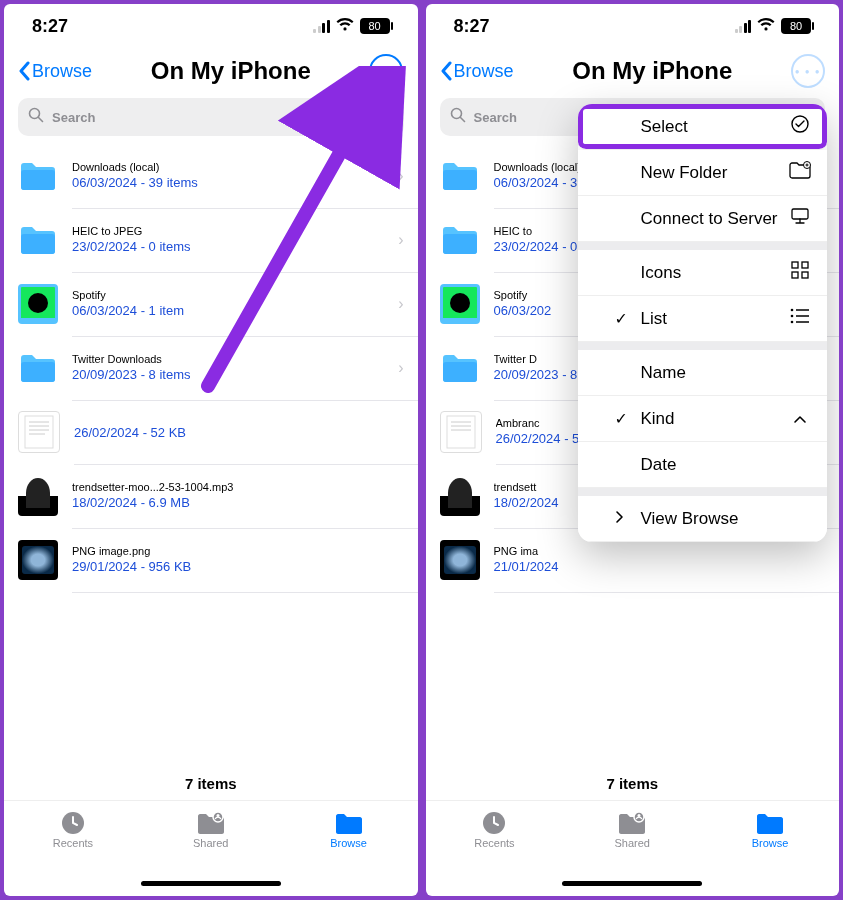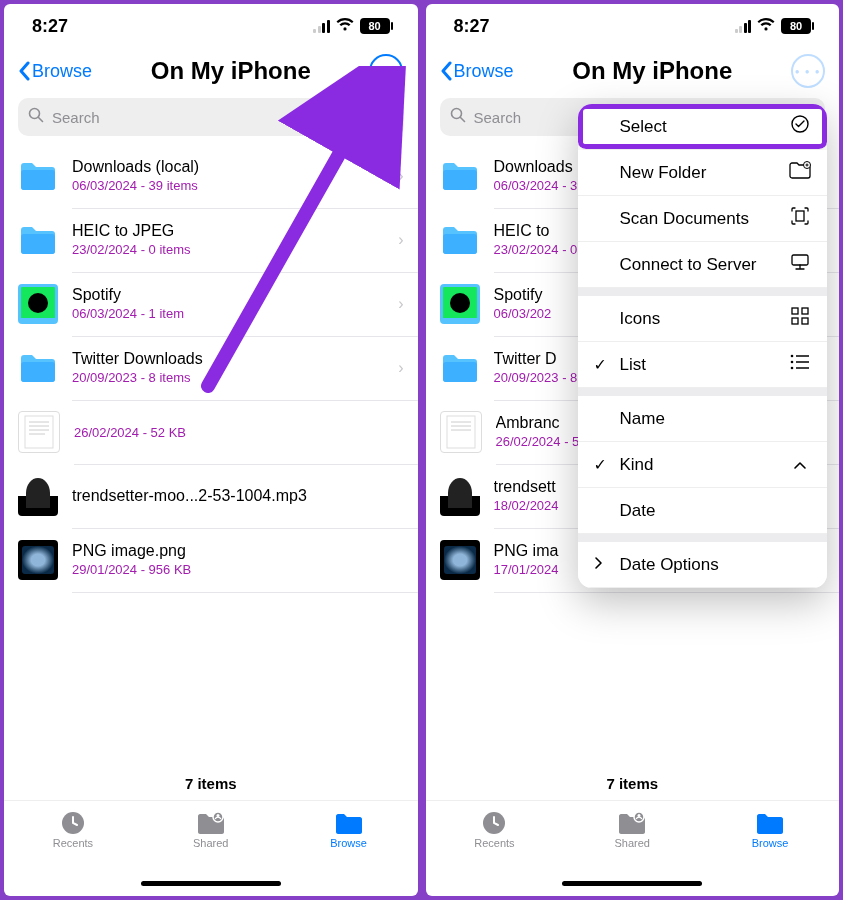--- a/index.html
+++ b/index.html
@@ -47,21 +47,21 @@
   .battery-pill {
     display: inline-flex;
     align-items: center;
     justify-content: center;
     width: 30px;
     height: 16px;
     background: #000;
     border-radius: 4px;
     color: #fff;
     font-size: 11px;
-    font-weight: 700;
+    font-weight: 400;
     position: relative;
     text-align: right;
   }
   .battery-pill::after {
     content: "";
     position: absolute;
     right: -3px;
     top: 4px;
     width: 2px;
     height: 8px;
@@ -130,23 +130,24 @@
     height: 38px;
     display: flex;
     align-items: center;
     padding: 0 10px;
     color: #8e8e93;
   }
   .searchbar input {
     flex: 1;
     border: none;
     background: transparent;
-    font-size: 15px;
+    font-size: 13px;
     color: #1d4ed8;
     outline: none;
+    font-weight: bold;
   }
   .searchbar input::placeholder {
     color: #8e8e93;
   }
   .search-icon, .mic-icon {
     font-size: 18px;
     color: #8e8e93;
   }
   .search-icon { margin-right: 6px; }
 
@@ -180,29 +181,29 @@
     justify-content: space-between;
     padding-right: 14px;
     min-width: 0;
   }
   .row-text {
     display: flex;
     flex-direction: column;
     min-width: 0;
   }
   .row-name {
-    font-size: 16px;
+    font-size: 11px;
     color: #000;
     white-space: nowrap;
     overflow: hidden;
     text-overflow: ellipsis;
   }
   .row-meta {
     font-size: 13px;
-    color: #a21caf;
+    color: #1d4ed8;
     margin-top: 2px;
   }
   .chevron {
     color: #c7c7cc;
     font-size: 16px;
   }
 
   .thumb.folder svg { width: 40px; height: 40px; }
   .thumb.spotify {
     background: #15e75c;
@@ -295,21 +296,21 @@
   .menu-item {
     display: flex;
     align-items: center;
     justify-content: space-between;
     height: 45px;
     padding: 0 16px;
     background: #fff;
     border-bottom: 1px solid #eee;
   }
   .menu-item .mleft {
-    display:flex;align-items:center;gap:10px;
+    display:flex;align-items:center;gap:10px;margin-left:21px;
   }
   .menu-item .micon {
     width: 22px;
     text-align: center;
     color: #000;
     font-size: 18px;
   }
   .menu-sep {
     height: 8px;
     background: #ececee;
@@ -451,20 +452,21 @@
             <div class="row-meta">26/02/2024 - 52 KB</div>
           </div>
         </div>
       </div>
 
       <div class="row">
         <div class="thumb mp3"></div>
         <div class="row-body">
           <div class="row-text">
             <div class="row-name">trendsetter-moo...2-53-1004.mp3</div>
+            <div class="row-meta">18/02/2024 - 6.9 MB</div>
           </div>
         </div>
       </div>
 
       <div class="row">
         <div class="thumb png"></div>
         <div class="row-body">
           <div class="row-text">
             <div class="row-name">PNG image.png</div>
             <div class="row-meta">29/01/2024 - 956 KB</div>
@@ -633,21 +635,21 @@
             <div class="row-name">trendsett</div>
             <div class="row-meta">18/02/2024</div>
           </div>
         </div>
       </div>
       <div class="row">
         <div class="thumb png"></div>
         <div class="row-body">
           <div class="row-text">
             <div class="row-name">PNG ima</div>
-            <div class="row-meta">17/01/2024</div>
+            <div class="row-meta">21/01/2024</div>
           </div>
         </div>
       </div>
     </div>
 
     <div class="footer-count">7 items</div>
 
     <div class="tabbar">
       <div class="tab">
         <div class="tab-icon">
@@ -697,32 +699,20 @@
       <div class="menu-item">
         <div class="mleft">
             <span class="check"></span>
             <span>New Folder</span>
           </div>
         <span class="micon">
           <svg width="22" height="18" viewBox="0 0 22 18">
               <path d="M1 4c0-1 1-2 2-2h5l2 2h9c1 0 2 1 2 2v9c0 1-1 2-2 2H3c-1 0-2-1-2-2V4z" stroke="#000" stroke-width="1.3" fill="none"></path>
               <circle cx="18" cy="4" r="3.5" fill="#fff" stroke="#000" stroke-width="1"></circle>
               <path d="M18 2.5v3M16.5 4h3" stroke="#000" stroke-width="1"></path>
-            </svg>
-        </span>
-      </div>
-      <div class="menu-item">
-        <div class="mleft">
-            <span class="check"></span>
-            <span>Scan Documents</span>
-          </div>
-        <span class="micon">
-          <svg width="20" height="20" viewBox="0 0 20 20">
-              <path d="M2 5V3c0-1 0-1 1-1h2M15 2h2c1 0 1 0 1 1v2M18 15v2c0 1 0 1-1 1h-2M5 18H3c-1 0-1 0-1-1v-2" stroke="#000" stroke-width="1.3" fill="none" stroke-linecap="round"></path>
-              <rect x="6" y="5" width="8" height="10" stroke="#000" stroke-width="1.3" fill="none"></rect>
             </svg>
         </span>
       </div>
       <div class="menu-item">
         <div class="mleft">
             <span class="check"></span>
             <span>Connect to Server</span>
           </div>
         <span class="micon">
           <svg width="20" height="18" viewBox="0 0 20 18">
@@ -787,20 +777,20 @@
           </div>
       </div>
       <div class="menu-sep"></div>
       <div class="menu-item">
         <div class="mleft">
           <span class="check">
             <svg width="10" height="14" viewBox="0 0 10 14">
                 <path d="M2 2l5 5-5 5" stroke="#000" stroke-width="1.6" fill="none" stroke-linecap="round" stroke-linejoin="round"></path>
               </svg>
           </span>
-          <span>Date Options</span>
+          <span>View Browse</span>
         </div>
       </div>
     </div>
 
   </div>
 
 </div>
 
 </body></html>

